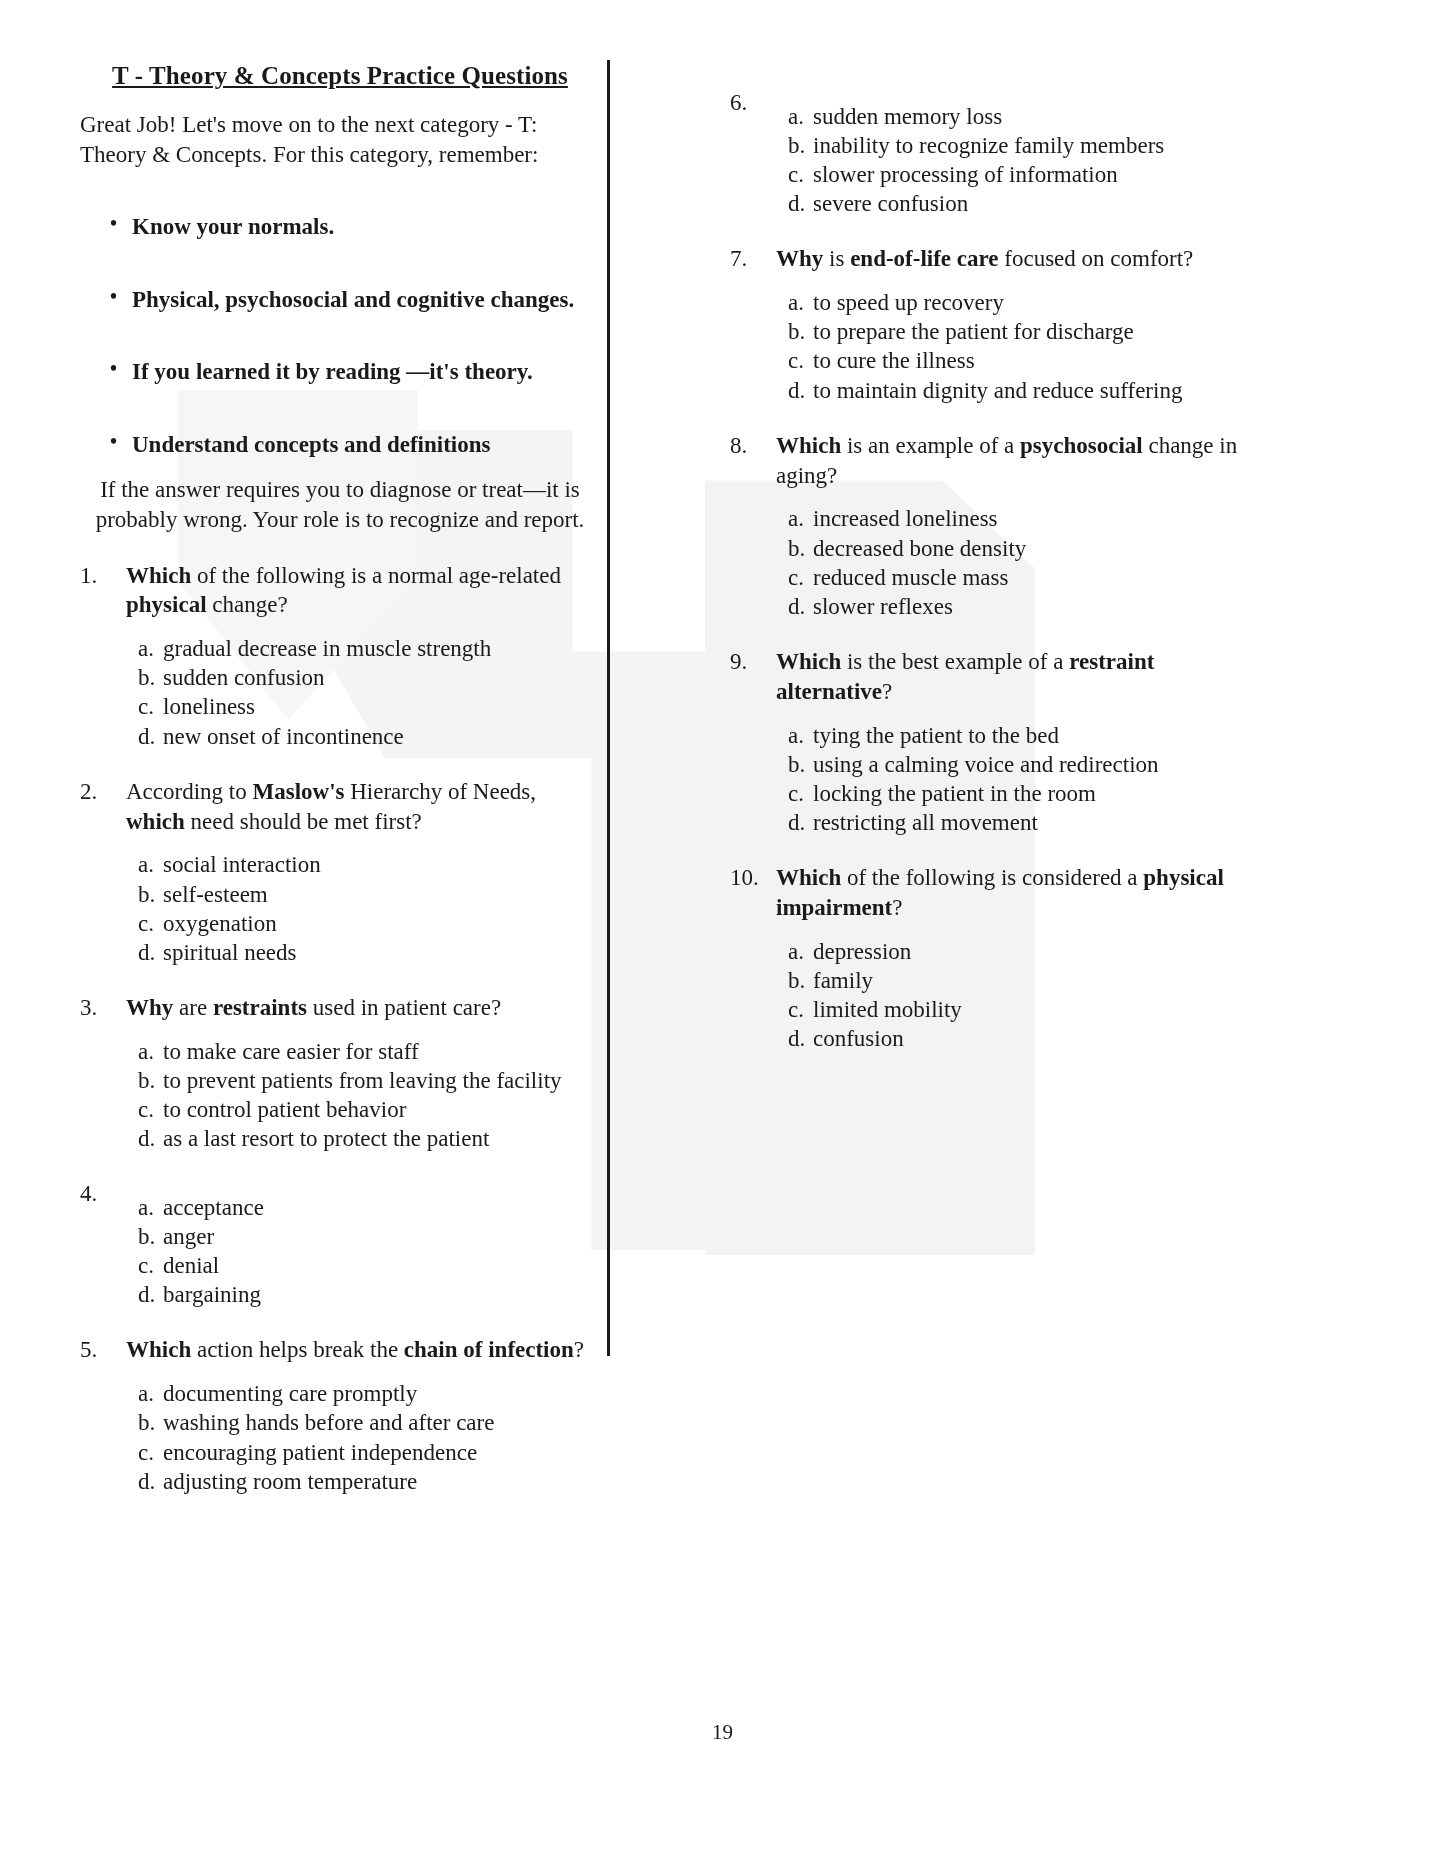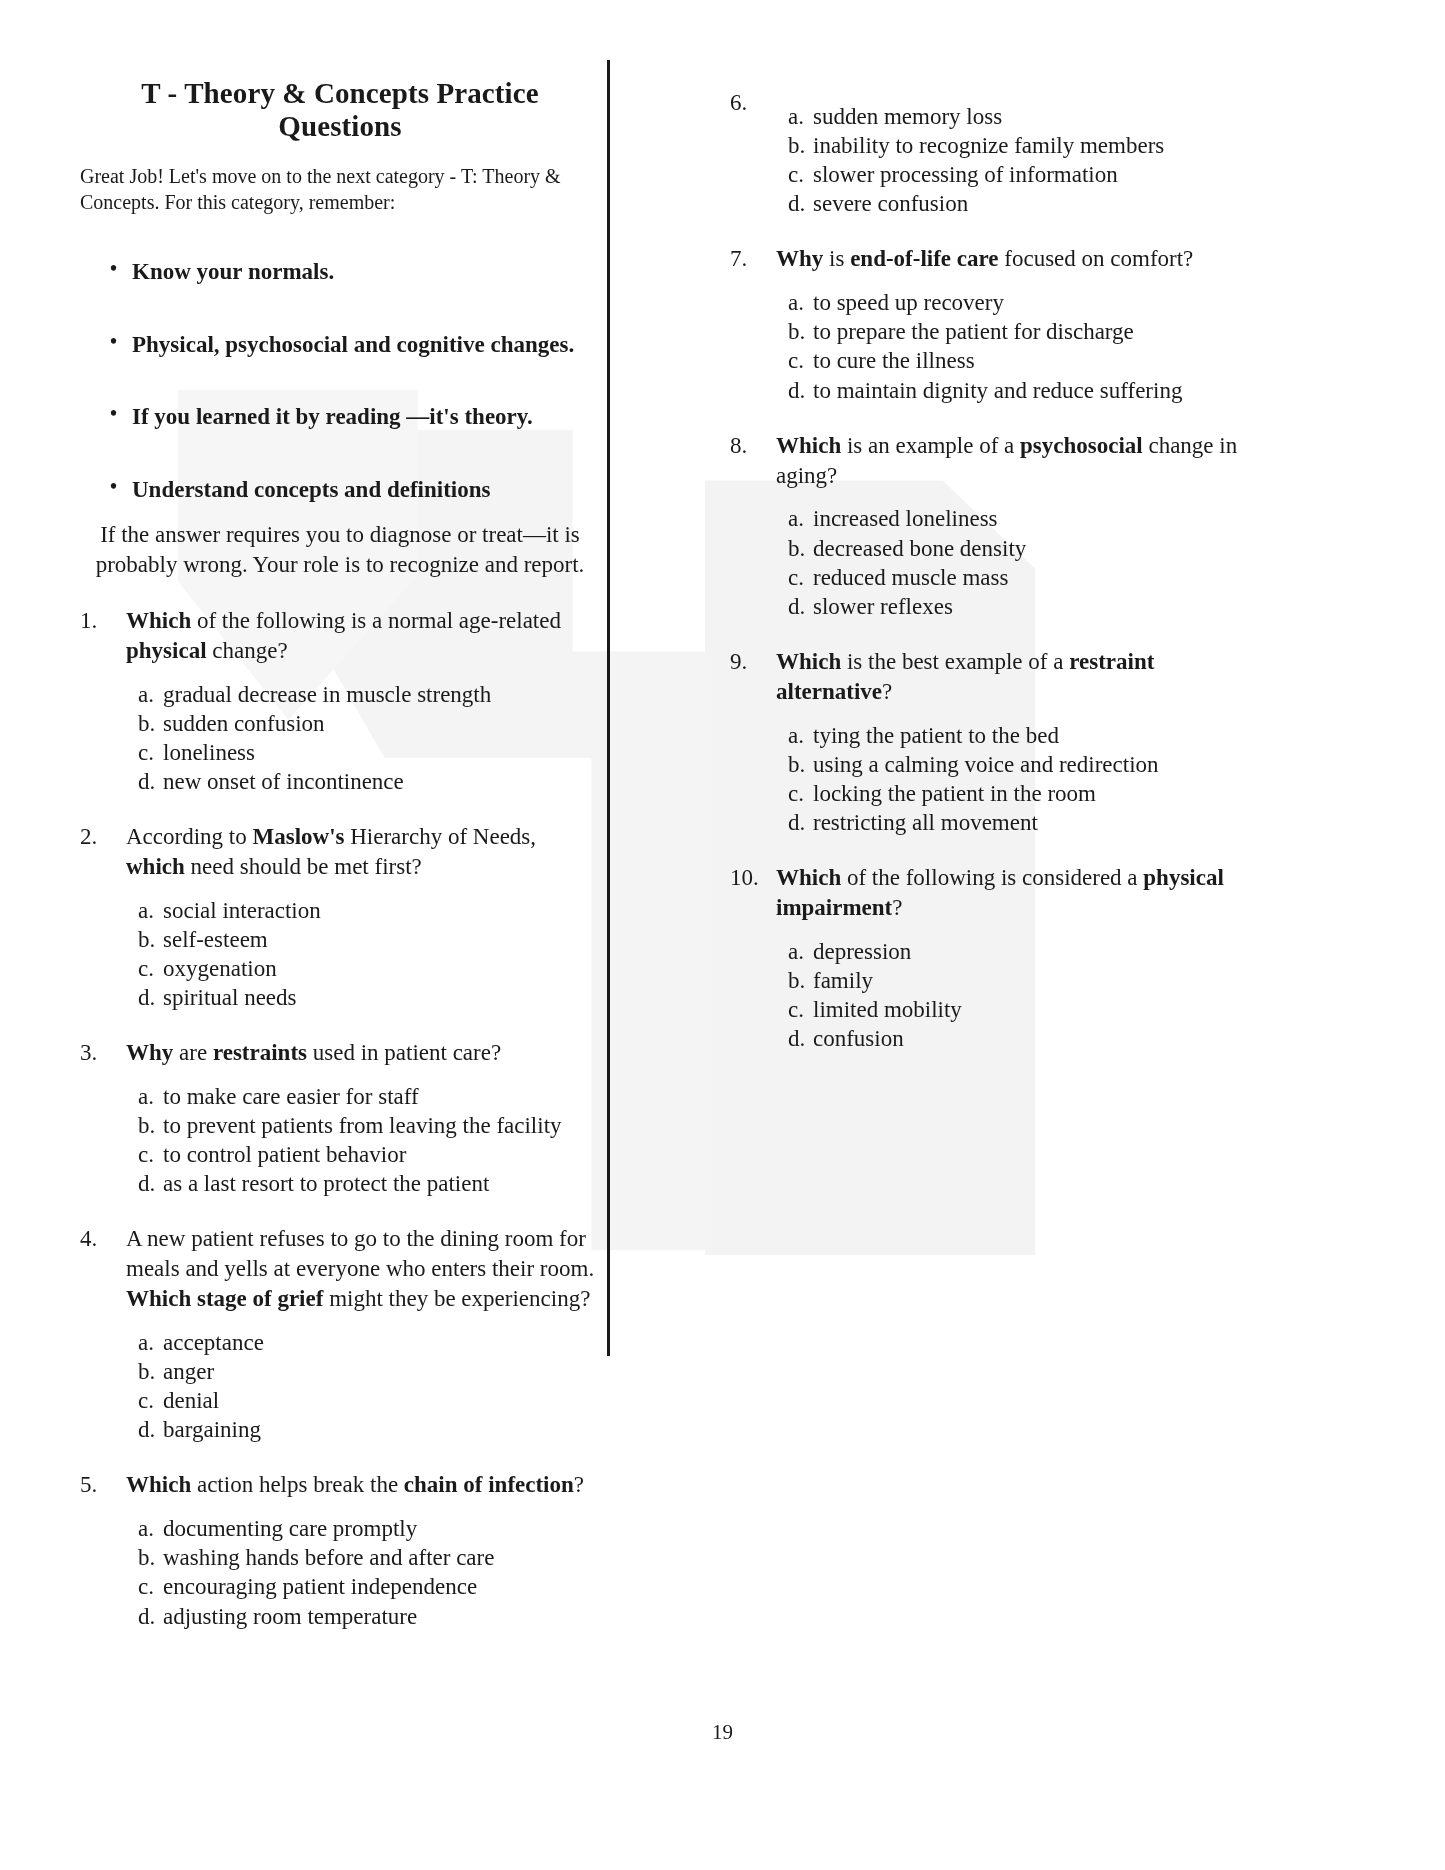--- a/index.html
+++ b/index.html
@@ -61,28 +61,29 @@
     left: 607px;
     top: 60px;
     width: 3px;
     height: 1296px;
     background: #1a1a1a;
     z-index: 1;
   }
 
   
   .doc-title {
-    font-size: 29px;
+    font-size: 25px;
     font-weight: bold;
     text-align: center;
-    margin: 15px 0 20px 0;
+    margin: 0 0 20px 0;
     letter-spacing: .1px;
+    text-decoration: underline;
   }
   .intro {
-    font-size: 20px;
+    font-size: 23px;
     line-height: 1.30;
     margin: 0 0 8px 0;
   }
   .note {
     font-size: 23px;
     line-height: 1.30;
     margin: 14px 0 0 0;
     text-align: center;
   }
 
@@ -250,21 +251,20 @@
                 <li>
                   <span class="ch-letter">d.</span>
                   <span class="ch-text">as a last resort to protect the patient</span>
                 </li>
               </ol>
             </div>
           </div>
           <div class="question">
             <div class="q-num">4.</div>
             <div class="q-body">
-              <div class="q-text">A new patient refuses to go to the dining room for meals and yells at everyone who enters their room. <b>Which stage of grief</b> might they be experiencing?</div>
               <ol class="choices">
                 <li>
                   <span class="ch-letter">a.</span>
                   <span class="ch-text">acceptance</span>
                 </li>
                 <li>
                   <span class="ch-letter">b.</span>
                   <span class="ch-text">anger</span>
                 </li>
                 <li>

